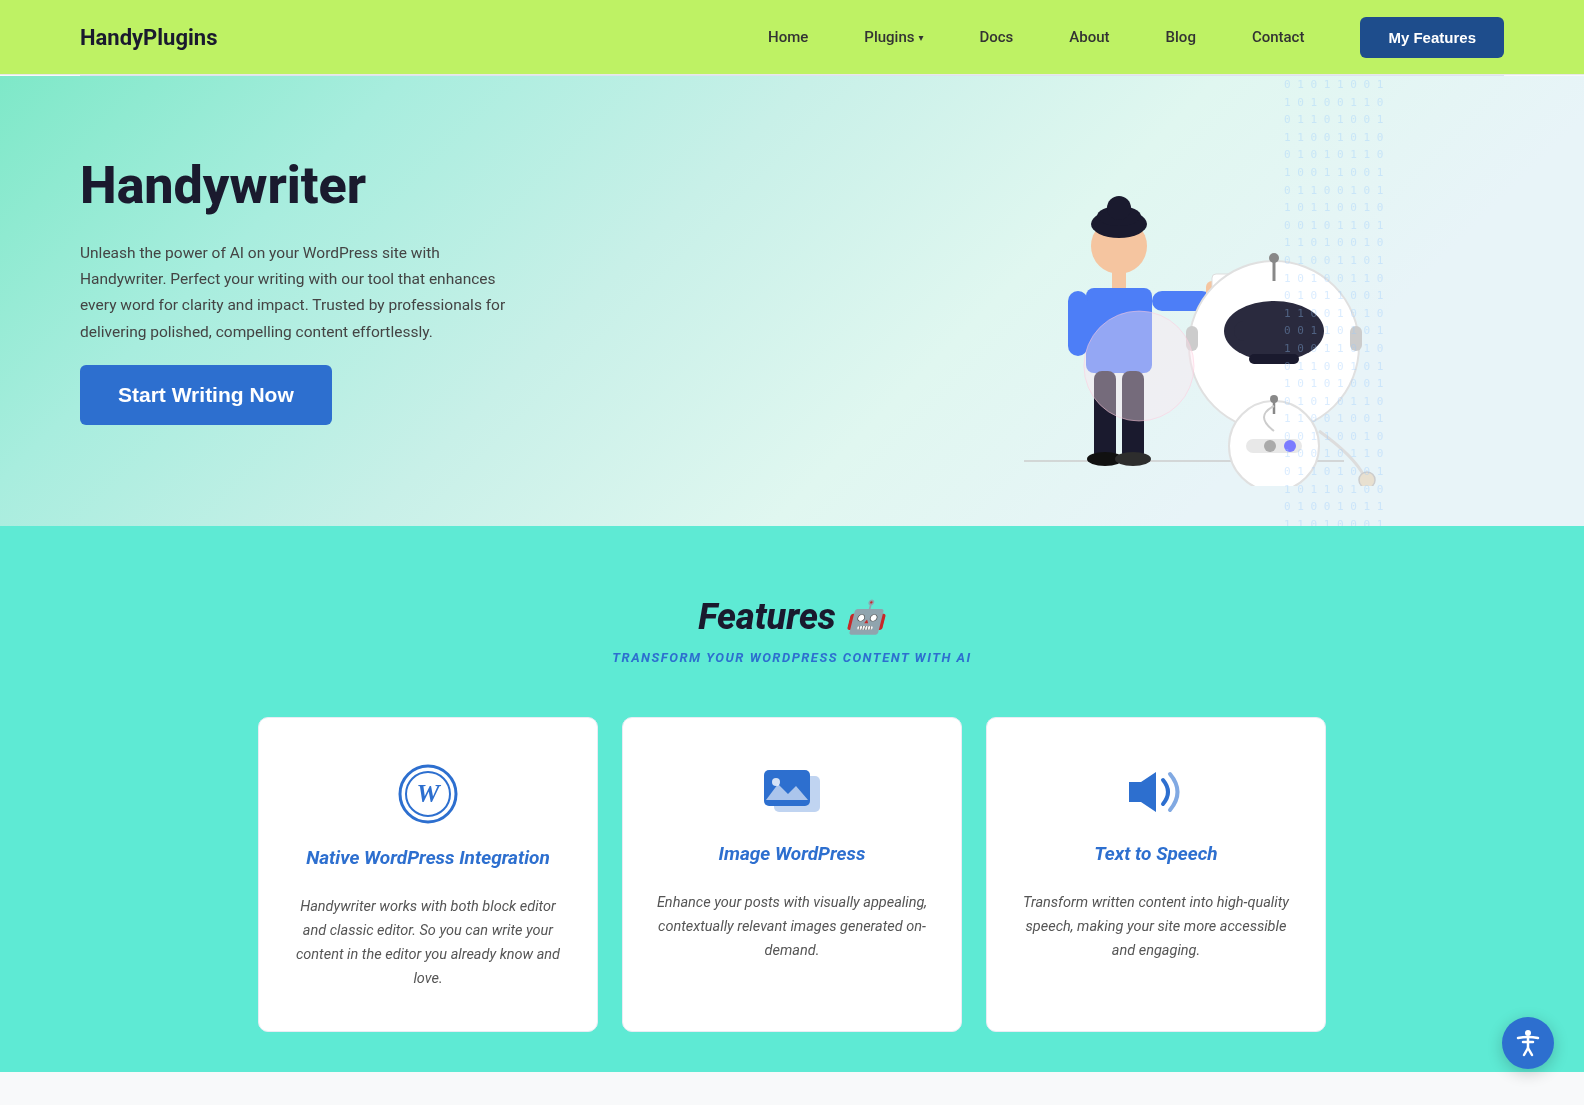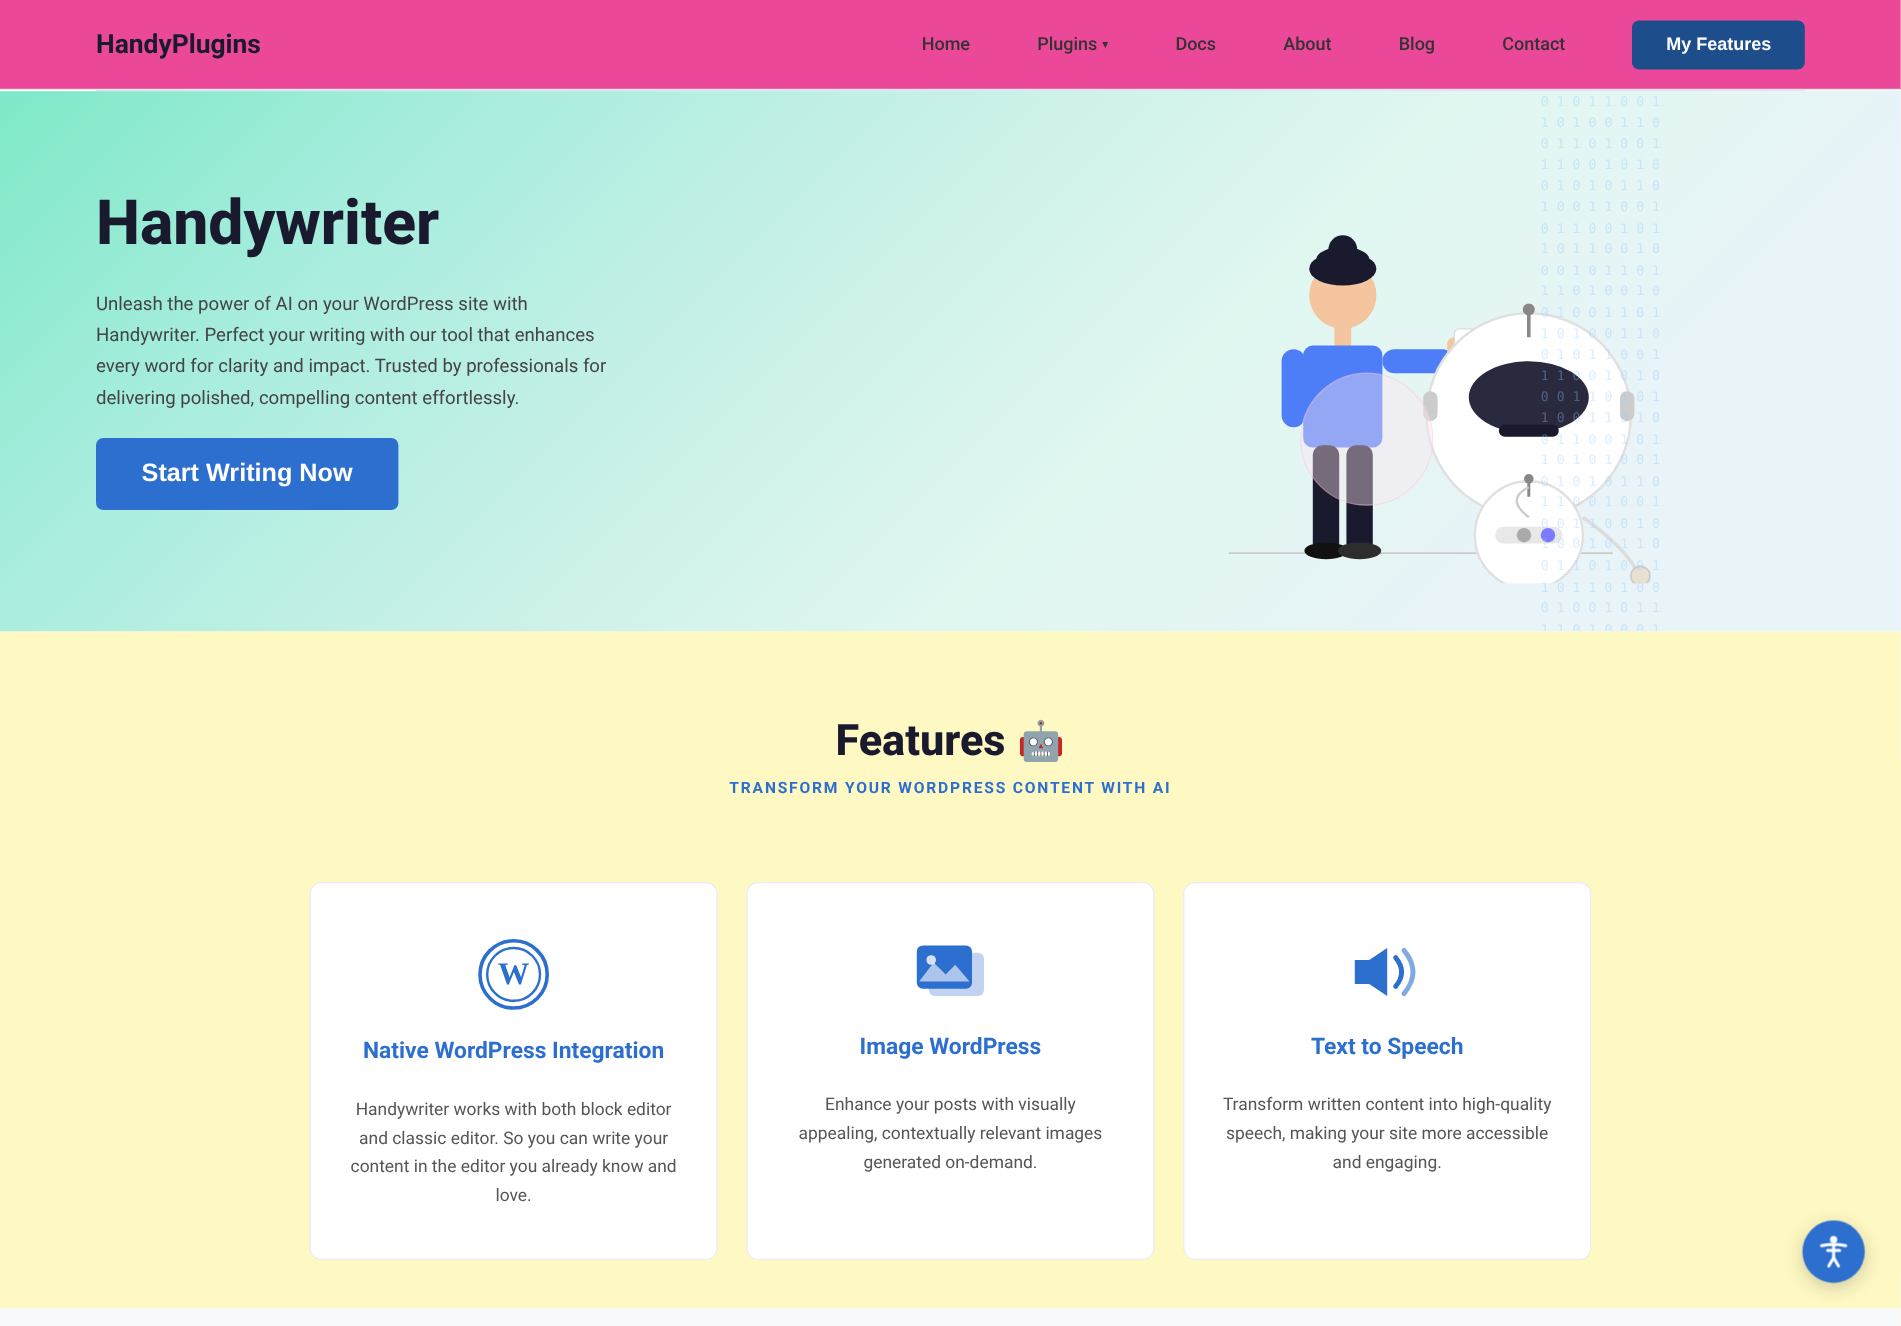--- a/index.html
+++ b/index.html
@@ -1,20 +1,20 @@
 <!DOCTYPE html>
 <html><head>
   <meta charset="utf-8">
   <style>
     * { margin: 0; padding: 0; box-sizing: border-box; }
     body { font-family: -apple-system, BlinkMacSystemFont, 'Segoe UI', Roboto, sans-serif; background: #f8f9fa; overflow-x: hidden; }
 
     
     header {
-      background: #ec4899;
+      background: #bef264;
       display: flex;
       align-items: center;
       justify-content: space-between;
       padding: 0 80px;
       height: 75px;
       border-bottom: 1px solid #e8e8e8;
       position: relative;
       z-index: 10;
     }
     nav { display: flex; align-items: center; gap: 56px; }
@@ -100,22 +100,23 @@
       line-height: 1.6;
       pointer-events: none;
       white-space: pre;
     }
 
     
     .robot-svg { width: 420px; height: 370px; }
 
     
     .features-section {
-      background: #fef9c3;
+      background: #5eead4;
       padding: 70px 39px 40px;
+      font-style: italic;
     }
     .features-header {
       text-align: center;
       margin-bottom: 16px;
     }
     .features-title {
       font-size: 36px;
       font-weight: 800;
       color: #1a1a2e;
       margin-bottom: 12px;
@@ -124,21 +125,21 @@
       justify-content: center;
       gap: 10px;
     }
     .robot-emoji { font-size: 32px; }
     .features-subtitle {
       color: #2d6fcf;
       font-size: 13px;
       font-weight: 700;
       letter-spacing: 1.5px;
       text-transform: uppercase;
-      margin-bottom: 70px;
+      margin-bottom: 52px;
     }
     .feature-cards {
       display: flex;
       gap: 24px;
       justify-content: center;
     }
     .feature-card {
       background: white;
       border: 1px solid #e8ecf4;
       border-radius: 10px;

